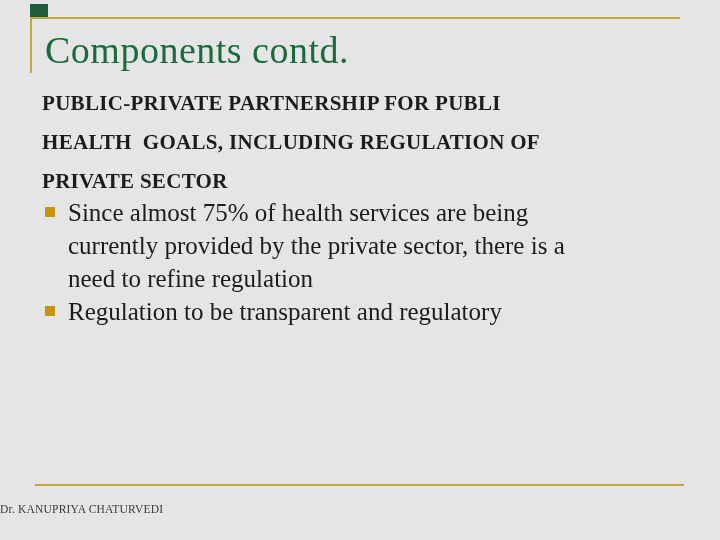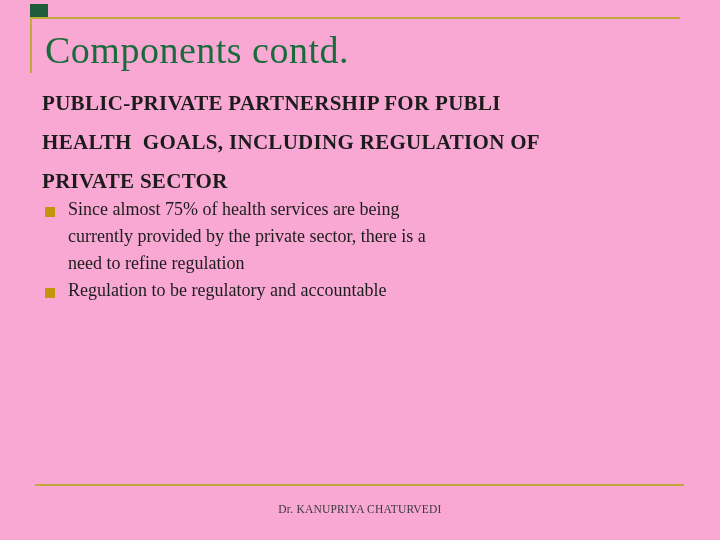--- a/index.html
+++ b/index.html
@@ -4,21 +4,21 @@
 <style>
   html, body {
     margin: 0;
     padding: 0;
     background: #888;
   }
   .slide {
     position: relative;
     width: 720px;
     height: 540px;
-    background: #f9a8d4;
+    background: #e5e5e5;
     overflow: hidden;
     font-family: "Liberation Serif", "DejaVu Serif", serif;
   }
   .ornament-square {
     position: absolute;
     left: 30px;
     top: 4px;
     width: 18px;
     height: 13px;
     background: #1F5C3A;
@@ -64,22 +64,22 @@
   }
   .bullet-list {
     position: absolute;
     left: 42px;
     top: 196px;
     width: 620px;
   }
   .bullet-item {
     position: relative;
     padding-left: 26px;
-    font-size: 18px;
-    line-height: 27px;
+    font-size: 25px;
+    line-height: 33px;
     color: #1C1C1C;
     white-space: pre-wrap;
   }
   .bullet-sq {
     position: absolute;
     left: 3px;
     top: 11px;
     width: 10px;
     height: 10px;
     background: #C6950F;
@@ -90,21 +90,21 @@
     top: 484px;
     width: 649px;
     height: 2px;
     background: #C2A93C;
   }
   .footer-text {
     position: absolute;
     left: 0;
     top: 503px;
     width: 720px;
-    text-align: center;
+    text-align: left;
     font-size: 11.5px;
     color: #3A3A3A;
     letter-spacing: 0.2px;
   }
 </style>
 </head>
 <body>
 
 <div class="slide">
   <div class="ornament-square"></div>
@@ -114,18 +114,18 @@
   <div class="page-title">Components contd.</div>
 
   <div class="heading">PUBLIC-PRIVATE PARTNERSHIP FOR PUBLI
 HEALTH  GOALS, INCLUDING REGULATION OF
 PRIVATE SECTOR</div>
 
   <div class="bullet-list">
       <div class="bullet-item"><span class="bullet-sq"></span><span>Since almost 75% of health services are being
 currently provided by the private sector, there is a
 need to refine regulation</span></div>
-      <div class="bullet-item"><span class="bullet-sq"></span><span>Regulation to be regulatory and accountable</span></div>
+      <div class="bullet-item"><span class="bullet-sq"></span><span>Regulation to be transparent and regulatory</span></div>
     </div>
 
   <div class="footer-rule"></div>
   <div class="footer-text">Dr. KANUPRIYA CHATURVEDI</div>
 </div>
 
 </body></html>

